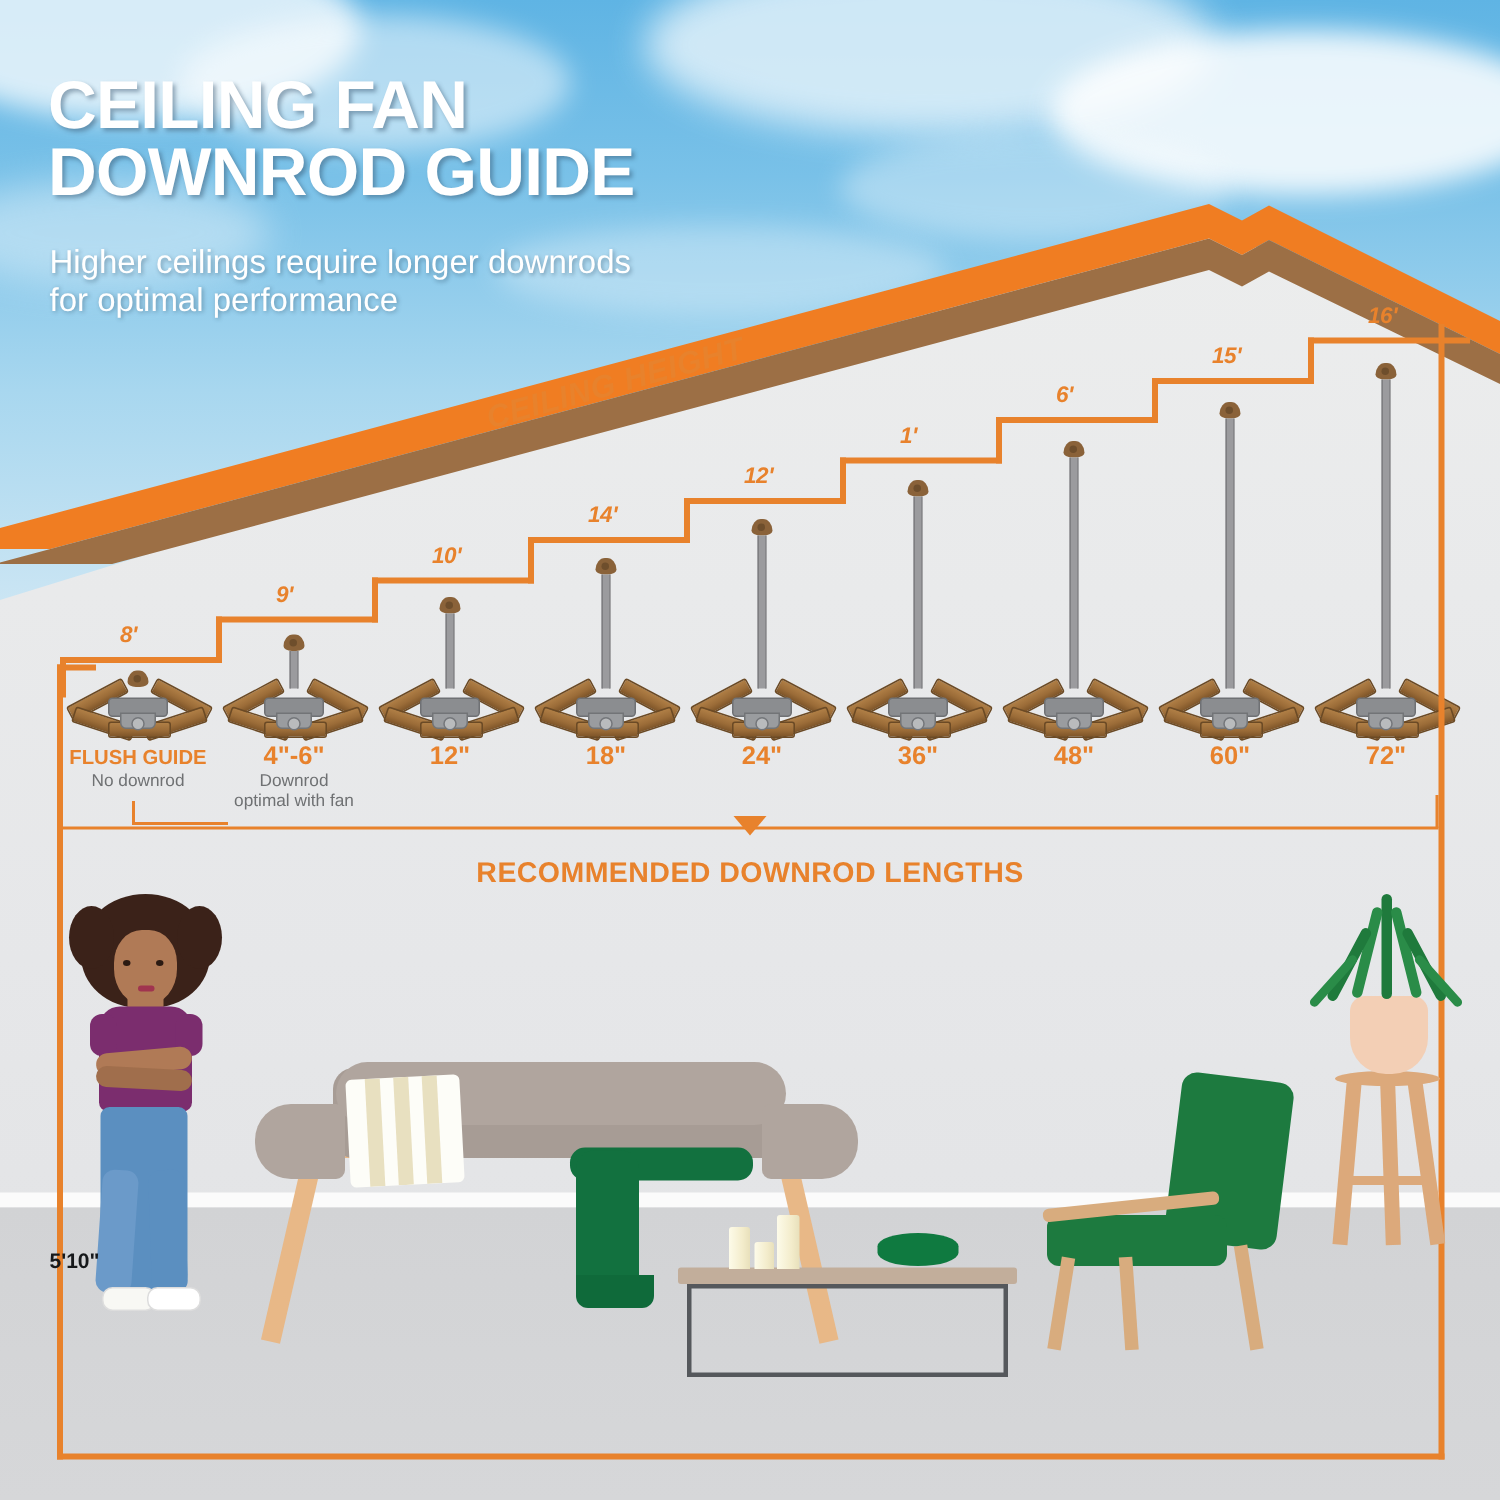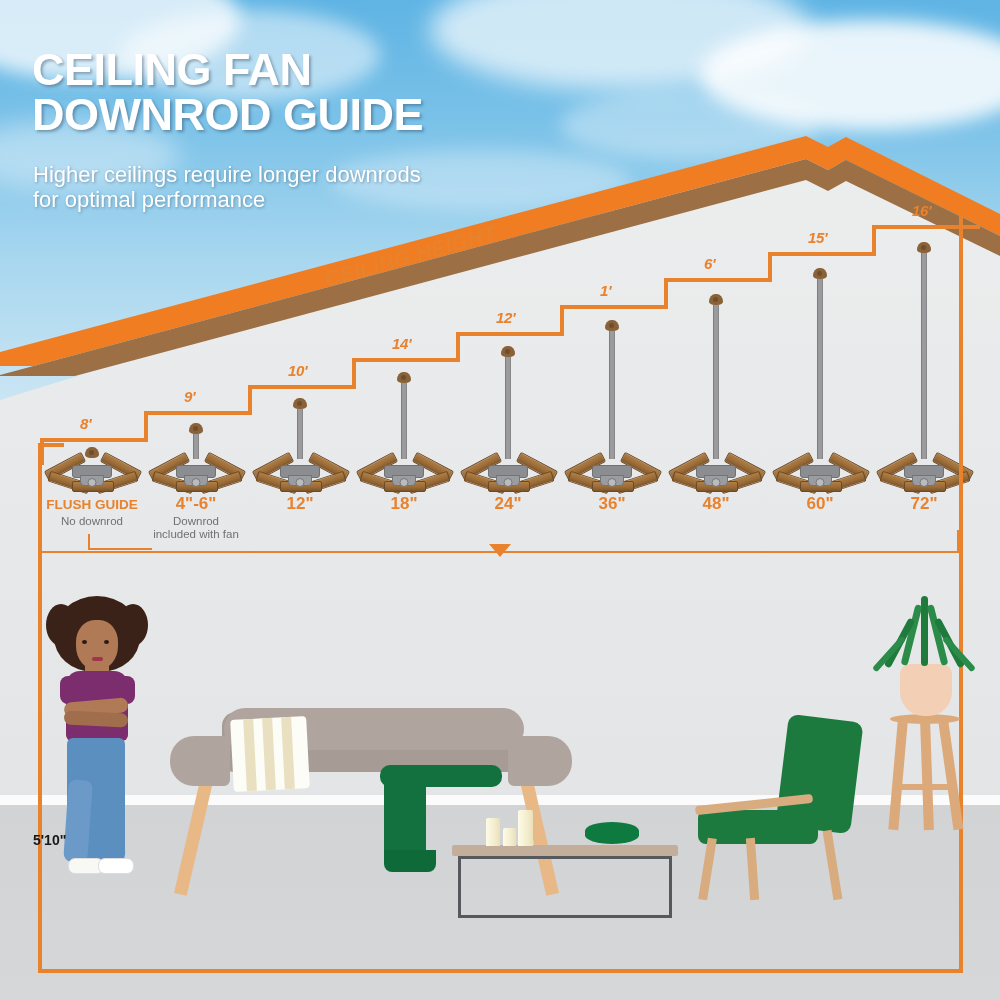--- a/index.html
+++ b/index.html
@@ -153,21 +153,21 @@
         <div class="blade" style="left:4px;top:18px;transform:rotate(-28deg);"></div>
         <div class="blade" style="left:60px;top:18px;transform:rotate(28deg);"></div>
         <div class="blade" style="left:8px;top:34px;transform:rotate(18deg);"></div>
         <div class="blade" style="left:56px;top:34px;transform:rotate(-18deg);"></div>
         <div class="blade" style="left:32px;top:38px;transform:rotate(0deg);"></div>
         <div class="motor" style="top:22px;"></div>
         <div class="motorB" style="top:32px;"></div>
         <div class="motorDot" style="top:35px;"></div>
       </div>
       <div class="lenLbl" style="left: 121px; top: 494px;">4"-6"</div>
-      <div class="subLbl" style="left: 111px; top: 515px;"><span>Downrod</span><br><span>included with fan</span></div>
+      <div class="subLbl" style="left: 111px; top: 515px;"><span>Downrod</span><br><span>optimal with fan</span></div>
       <div class="sSeg" style="left: 248px; top: 384.8px; width: 108px; height: 4px;"></div>
       <div class="sSeg" style="left: 248px; top: 384.8px; width: 4px; height: 30.6px;"></div>
       <div class="ceilLbl" style="left: 288px; top: 361.8px;">10'</div>
       <div class="fanWrap" style="left: 248px; top: 443px;">
         <div class="canopy" style="top:-45px;"></div>
         <div class="rod" style="top:-34px;height:50px;"></div>
         <div class="blade" style="left:4px;top:18px;transform:rotate(-28deg);"></div>
         <div class="blade" style="left:60px;top:18px;transform:rotate(28deg);"></div>
         <div class="blade" style="left:8px;top:34px;transform:rotate(18deg);"></div>
         <div class="blade" style="left:56px;top:34px;transform:rotate(-18deg);"></div>
@@ -274,20 +274,21 @@
       </div>
       <div class="lenLbl" style="left: 849px; top: 494px;">72"</div>
       <div style="position: absolute; left: 88px; top: 534px; width: 2px; height: 16px; background: rgb(232, 130, 44);"></div>
       <div style="position: absolute; left: 88px; top: 548px; width: 64px; height: 2px; background: rgb(232, 130, 44);"></div>
     </div>
 
   <div class="brkH" style="left:40px;top:551px;width:919px;"></div>
   <div class="brkV" style="left:40px;top:530px;height:22px;"></div>
   <div class="brkV" style="left:957px;top:530px;height:22px;"></div>
   <div class="brkTri" style="left:489px;top:544px;"></div>
+  <div class="caption" style="left:0;top:572px;">RECOMMENDED DOWNROD LENGTHS</div>
 
   <div class="frameTopL"></div>
   <div class="frameL"></div>
   <div class="frameB"></div>
   <div class="frameR"></div>
 
   <div>
     <div style="position:absolute;left:54px;top:596px;width:86px;height:76px;background:#3b2219;border-radius:50% 50% 46% 46%;"></div>
     <div style="position:absolute;left:46px;top:604px;width:30px;height:42px;background:#3b2219;border-radius:50%;"></div>
     <div style="position:absolute;left:118px;top:604px;width:30px;height:42px;background:#3b2219;border-radius:50%;"></div>

